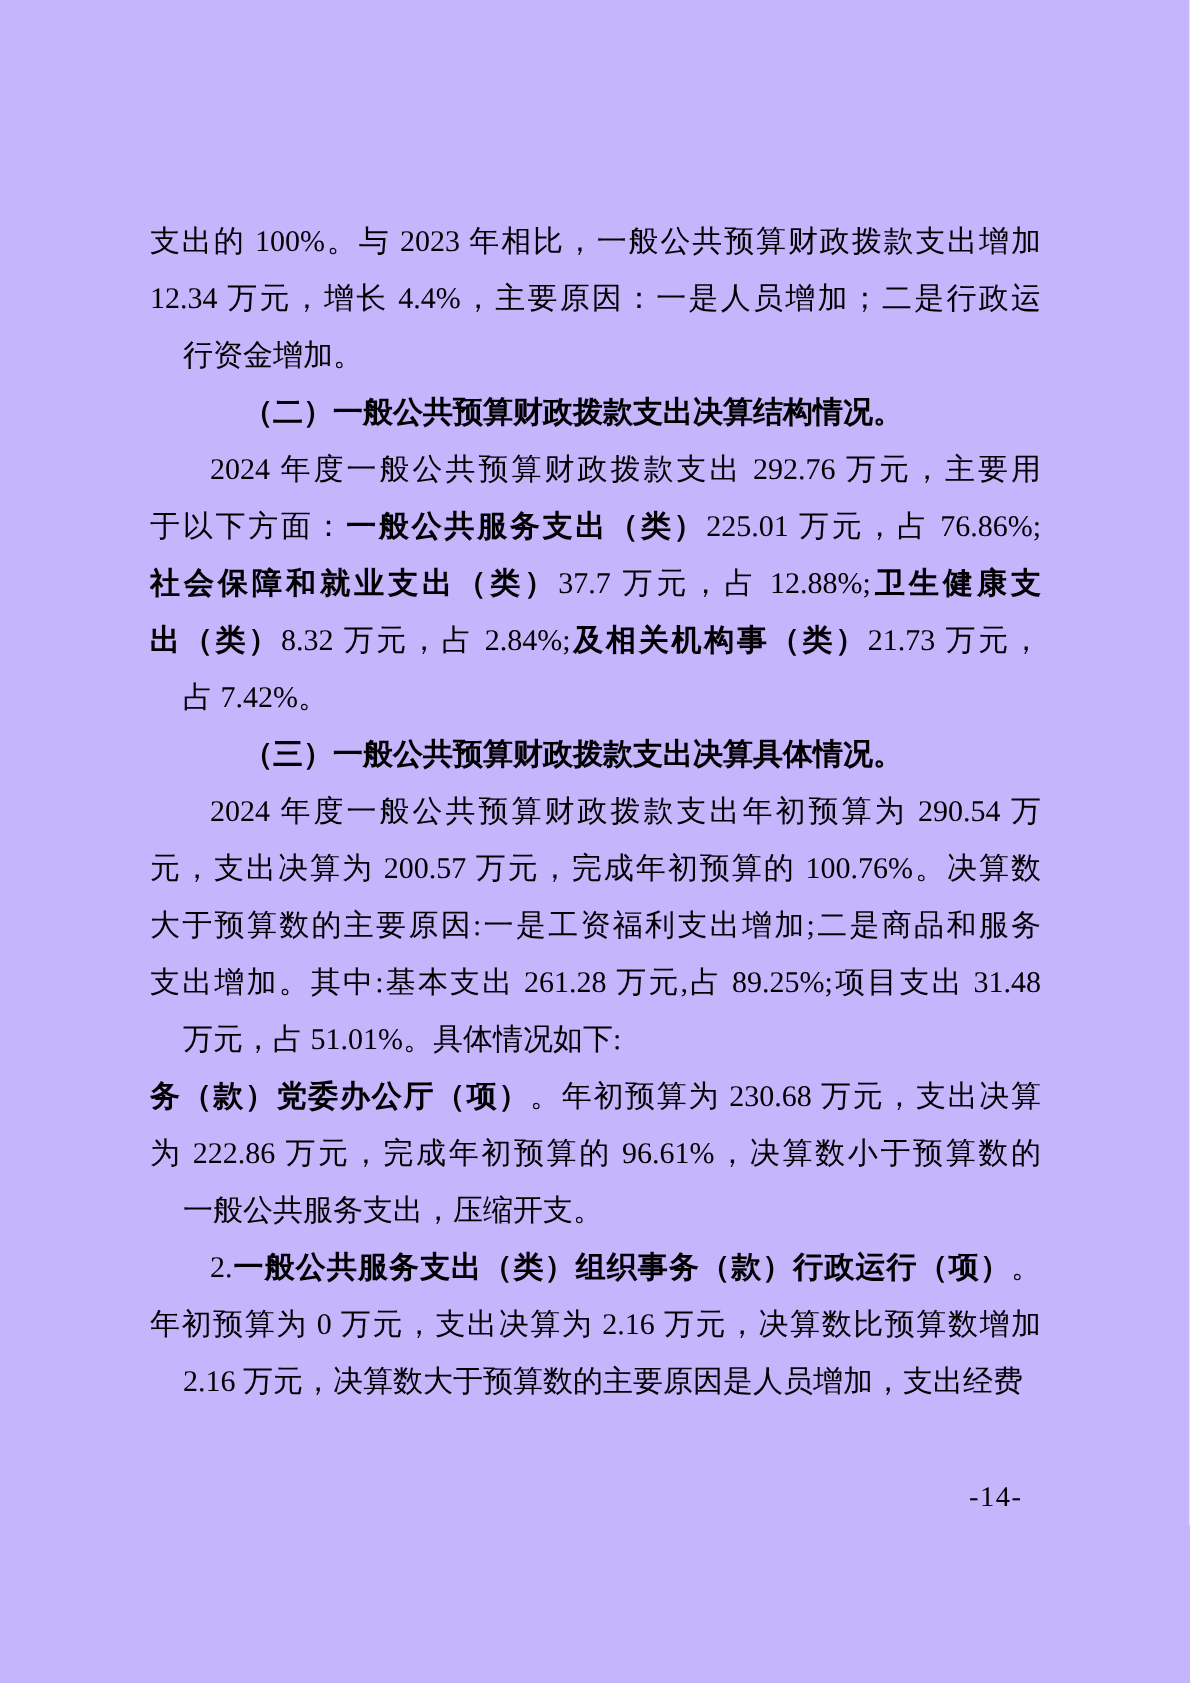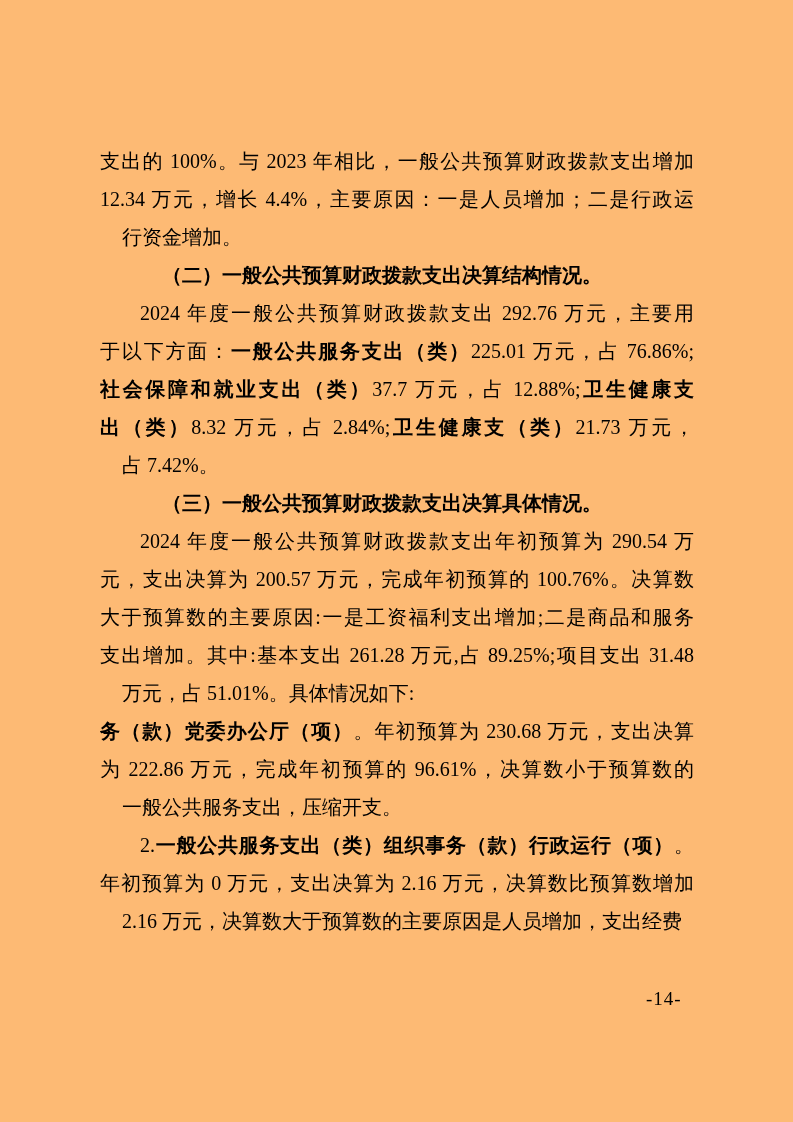--- a/index.html
+++ b/index.html
@@ -4,21 +4,21 @@
 <style>
   html, body {
     margin: 0;
     padding: 0;
     background: #ffffff;
   }
   .document-page {
     position: relative;
     width: 793px;
     height: 1122px;
-    background: #fdba74;
+    background: #c4b5fd;
     overflow: hidden;
     font-family: "Liberation Serif", "DejaVu Serif", serif;
     color: #000000;
   }
   .text-block {
     position: absolute;
     left: 100px;
     top: 142px;
     width: 594px;
     font-size: 20px;
@@ -54,21 +54,21 @@
         <div class="line"><span>12.34 万元，增长 4.4%，主要原因：一是人员增加；二是行政运</span></div>
         <div class="line last"><span>行资金增加。</span></div>
       </div>
       <div class="para heading">
         <div class="line last indent"><span class="b">（二）一般公共预算财政拨款支出决算结构情况。</span></div>
       </div>
       <div class="para">
         <div class="line indent"><span>2024 年度一般公共预算财政拨款支出 292.76 万元，主要用</span></div>
         <div class="line"><span>于以下方面：</span><span class="b">一般公共服务支出（类）</span><span>225.01 万元，占 76.86%;</span></div>
         <div class="line"><span class="b">社会保障和就业支出（类）</span><span>37.7 万元，占 12.88%;</span><span class="b">卫生健康支</span></div>
-        <div class="line"><span class="b">出（类）</span><span>8.32 万元，占 2.84%;</span><span class="b">卫生健康支（类）</span><span>21.73 万元，</span></div>
+        <div class="line"><span class="b">出（类）</span><span>8.32 万元，占 2.84%;</span><span class="b">及相关机构事（类）</span><span>21.73 万元，</span></div>
         <div class="line last"><span>占 7.42%。</span></div>
       </div>
       <div class="para heading">
         <div class="line last indent"><span class="b">（三）一般公共预算财政拨款支出决算具体情况。</span></div>
       </div>
       <div class="para">
         <div class="line indent"><span>2024 年度一般公共预算财政拨款支出年初预算为 290.54 万</span></div>
         <div class="line"><span>元，支出决算为 200.57 万元，完成年初预算的 100.76%。决算数</span></div>
         <div class="line"><span>大于预算数的主要原因:一是工资福利支出增加;二是商品和服务</span></div>
         <div class="line"><span>支出增加。其中:基本支出 261.28 万元,占 89.25%;项目支出 31.48</span></div>

